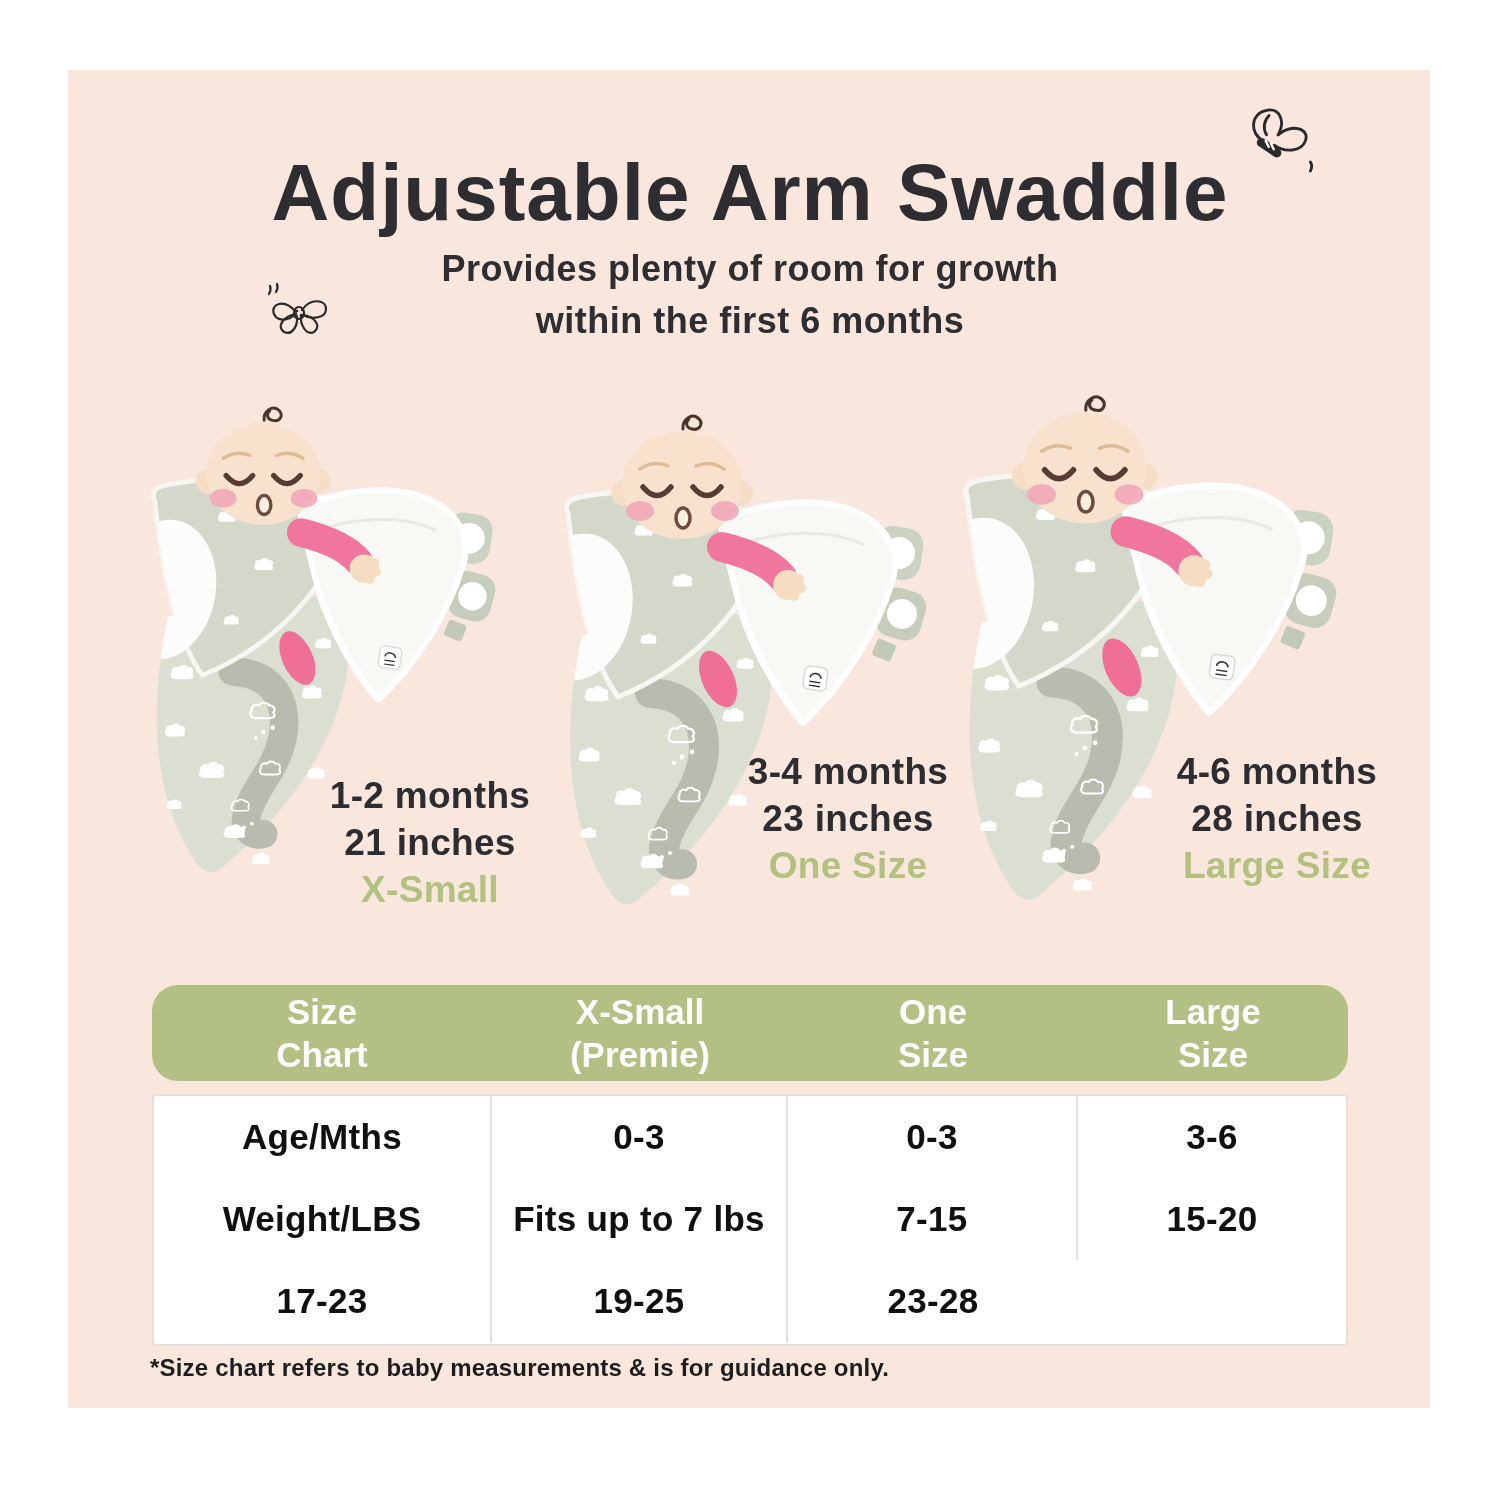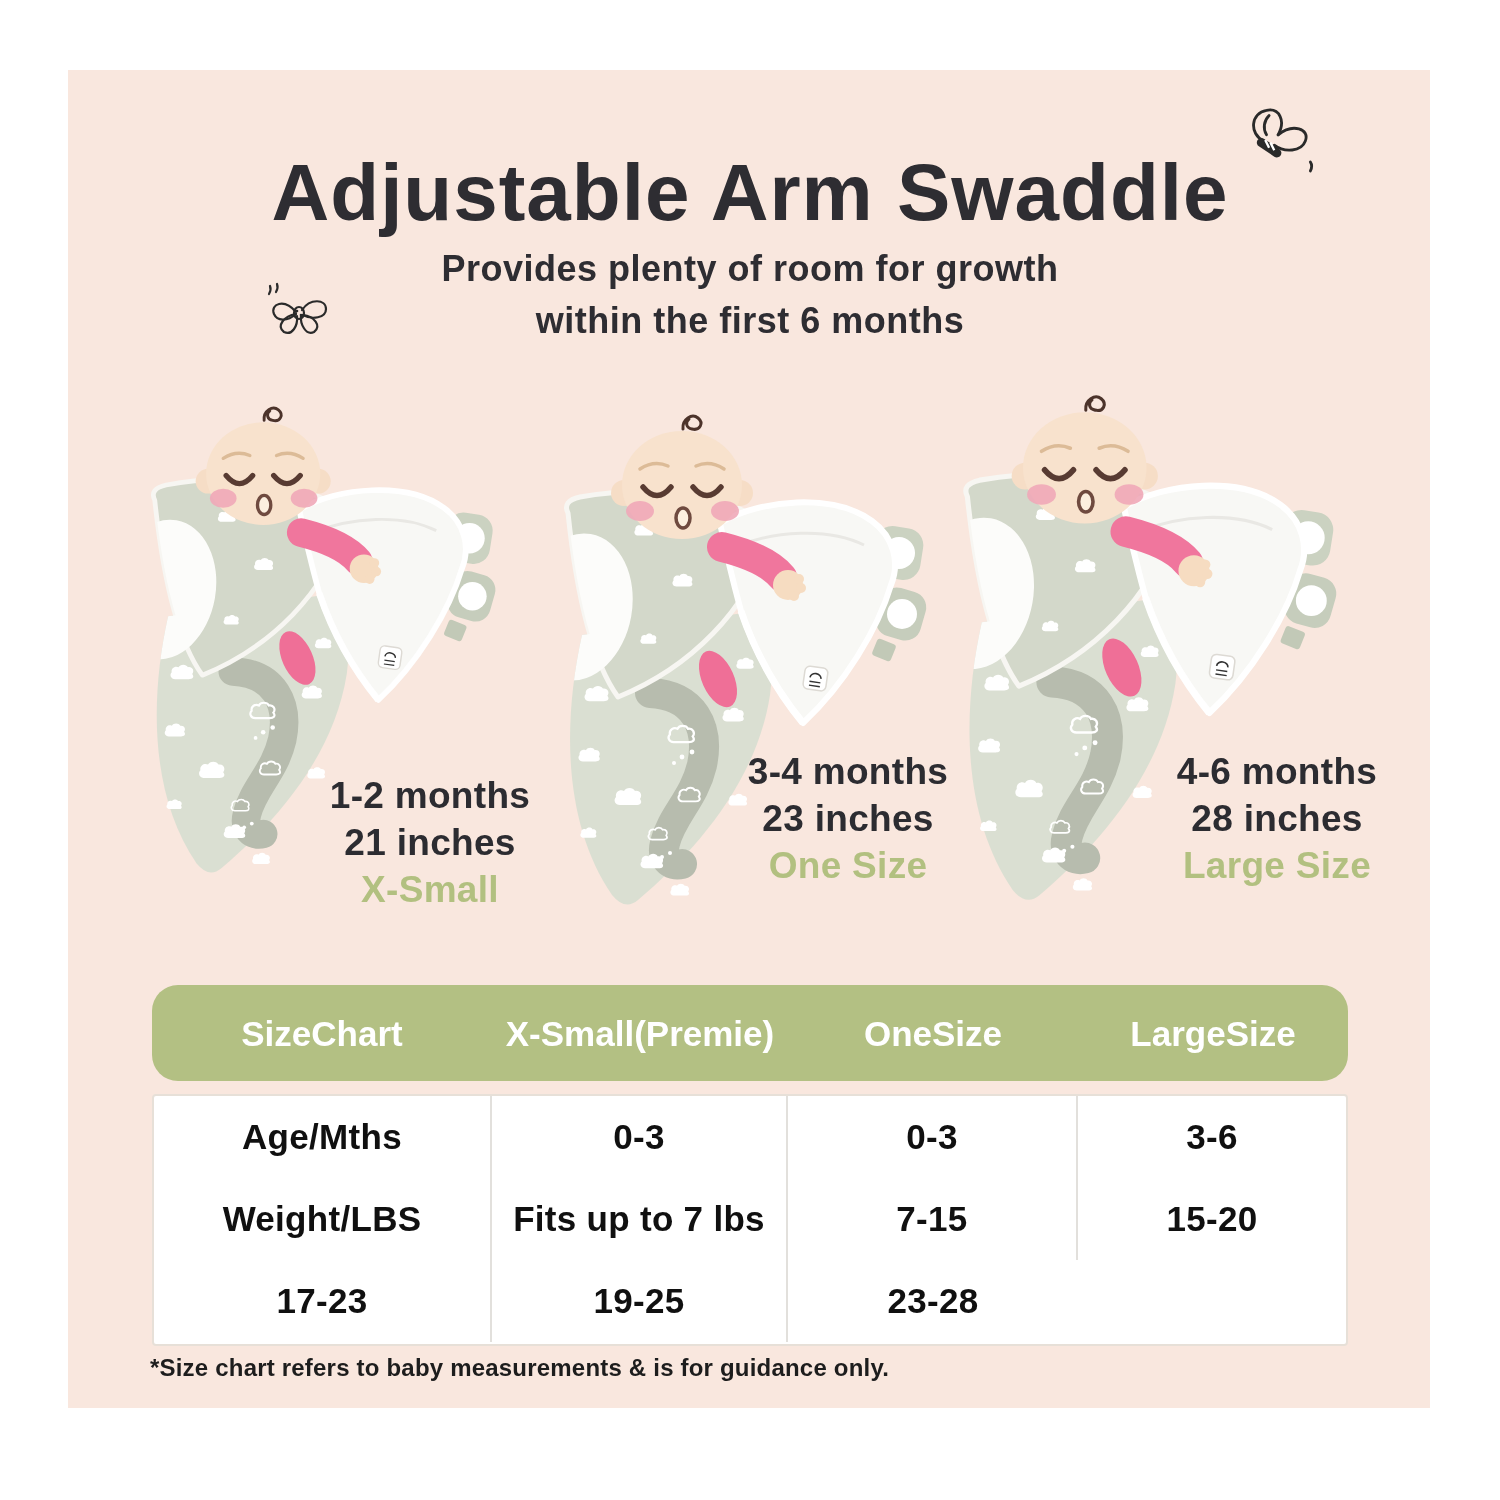--- a/index.html
+++ b/index.html
@@ -24,21 +24,21 @@
   }
   .variant-label .size{color:#b2c080;}
   .lbl-1{left:320px;top:772px;width:220px;}
   .lbl-2{left:738px;top:736px;width:220px;margin-top:12px;}
   .lbl-3{left:1158px;top:748px;width:238px;}
   .chart-header{
     position:absolute;left:152px;top:985px;width:1196px;height:96px;
     background:#b3c083;border-radius:26px;display:flex;align-items:center;
     color:#ffffff;font-weight:700;font-size:35px;line-height:43px;text-align:center;
   }
-  .chart-header .hc{display:flex;flex-direction:row;justify-content:center;box-sizing:border-box;}
+  .chart-header .hc{display:flex;flex-direction:column;justify-content:center;box-sizing:border-box;}
   .hc1{width:340px;} .hc2{width:296px;} .hc3{width:290px;} .hc4{width:270px;}
   .chart-body{
     position:absolute;left:152px;top:1094px;width:1196px;height:252px;
     background:#ffffff;border:2px solid #e7e0d8;border-radius:4px;box-sizing:border-box;
     display:grid;grid-template-columns:338px 296px 290px 268px;grid-auto-rows:82px;
     align-items:stretch;overflow:hidden;
   }
   .cell{
     display:flex;align-items:center;justify-content:center;box-sizing:border-box;
     font-size:35px;font-weight:700;color:#101010;letter-spacing:.3px;

